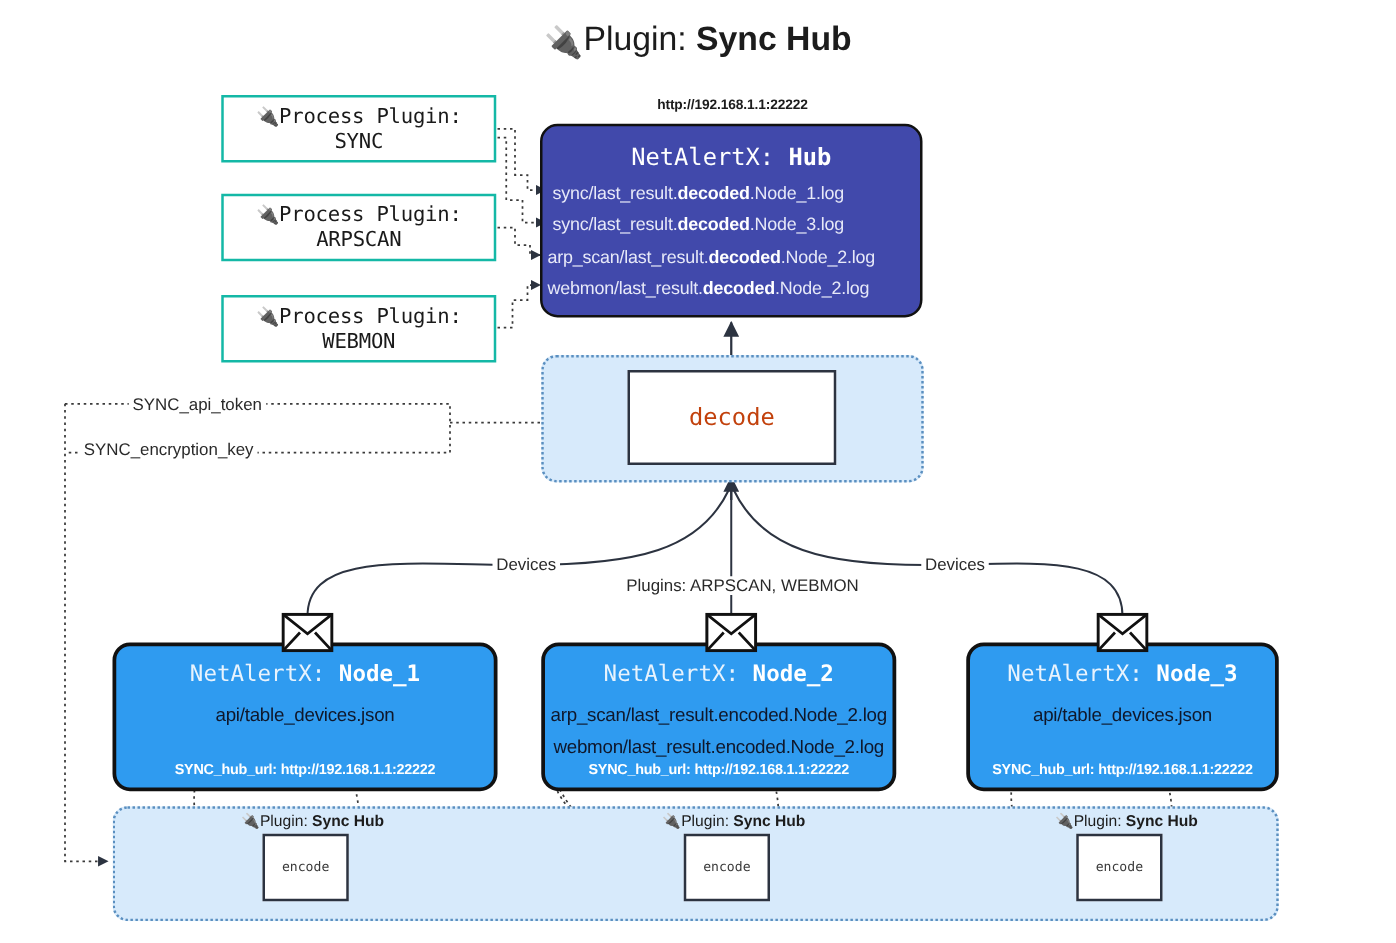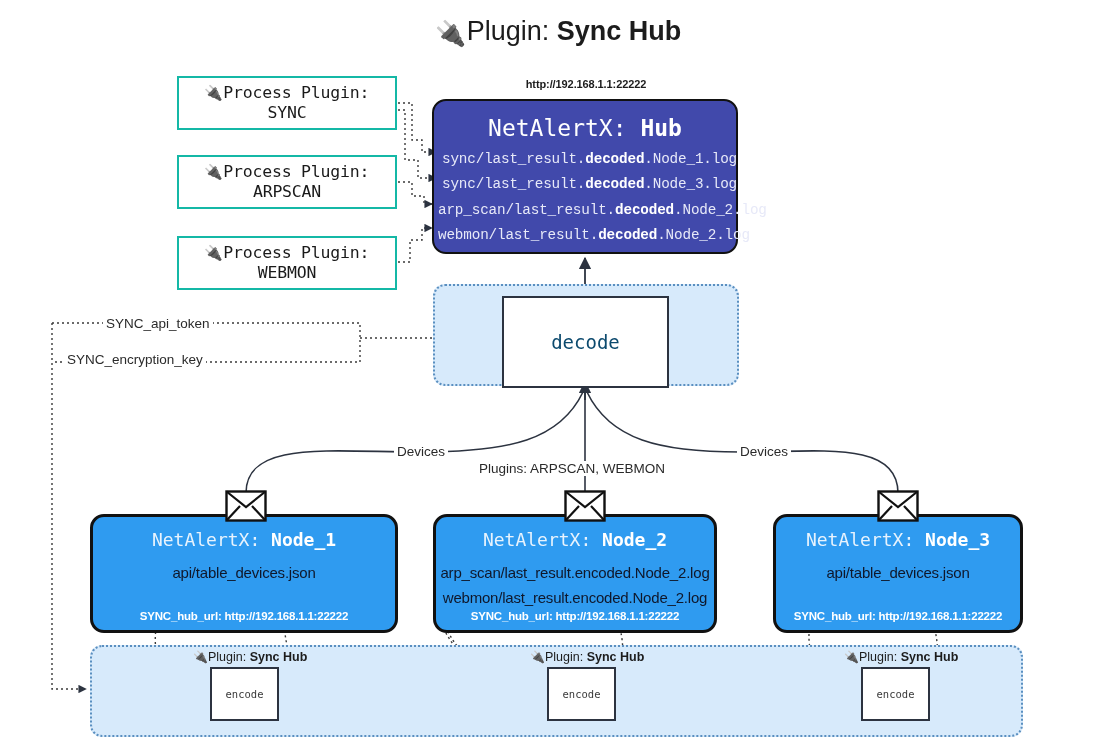--- a/index.html
+++ b/index.html
@@ -91,30 +91,29 @@
     height: 155px;
     box-sizing: border-box;
     border: 2px solid #111111;
     border-radius: 14px;
     background: #4149ab;
     color: #eef0fb;
   }
   #hub-box .hub-title {
     text-align: center;
     font-family: "DejaVu Sans Mono", "Liberation Mono", monospace;
-    font-size: 23px;
+    font-size: 19px;
     color: #ffffff;
     margin-top: 14px;
     white-space: nowrap;
   }
   #hub-box .hub-title .strong { font-weight: bold; }
   .hub-logs {
     margin-top: 6px;
     padding-left: 8px;
-    font-family: Liberation Mono, monospace;
   }
   .hub-log {
     font-size: 14.3px;
     color: #e7e9f8;
     line-height: 1.78;
     white-space: nowrap;
     letter-spacing: -0.15px;
   }
   .hub-log b { color: #ffffff; font-weight: bold; }
   .hub-log.wide { font-size: 14.3px; margin-left: -4px; }
@@ -129,46 +128,46 @@
     box-sizing: border-box;
     border: 2px dotted #5a8fc0;
     border-radius: 12px;
     background: #d7eafb;
   }
   #decode-box {
     position: absolute;
     left: 502px;
     top: 296px;
     width: 167px;
-    height: 92px;
+    height: 76px;
     box-sizing: border-box;
     border: 2px solid #2c3340;
     background: #ffffff;
     display: flex;
     align-items: center;
     justify-content: center;
     font-family: "DejaVu Sans Mono", "Liberation Mono", monospace;
     font-size: 19px;
-    color: #0c4a6e;
+    color: #c2410c;
   }
 
   
   .wire-label {
     position: absolute;
     font-size: 13.5px;
     color: #2a2a2a;
     background: #ffffff;
     padding: 0 3px;
     white-space: nowrap;
   }
   #lbl-api-token   { left: 103px; top: 316px; }
   #lbl-enc-key     { left: 64px;  top: 352px; }
   #lbl-devices-l   { left: 394px; top: 444px; }
   #lbl-devices-r   { left: 737px; top: 444px; }
-  #lbl-plugins-c   { left: 476px; top: 461px; text-align: right; }
+  #lbl-plugins-c   { left: 498px; top: 461px; text-align: right; }
 
   
   .node-box {
     position: absolute;
     box-sizing: border-box;
     border: 3px solid #111111;
     border-radius: 14px;
     background: #2f9bf0;
     color: #ffffff;
   }

